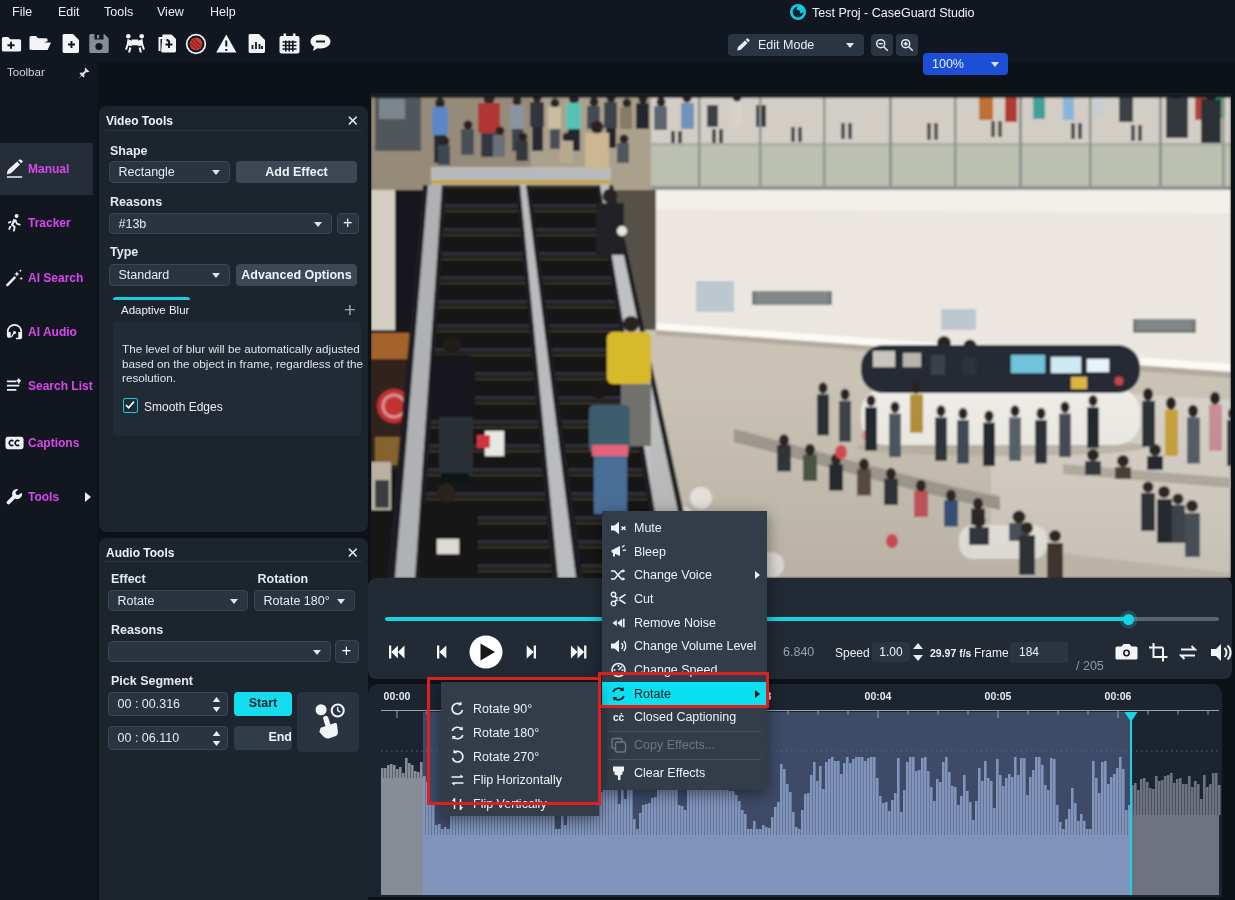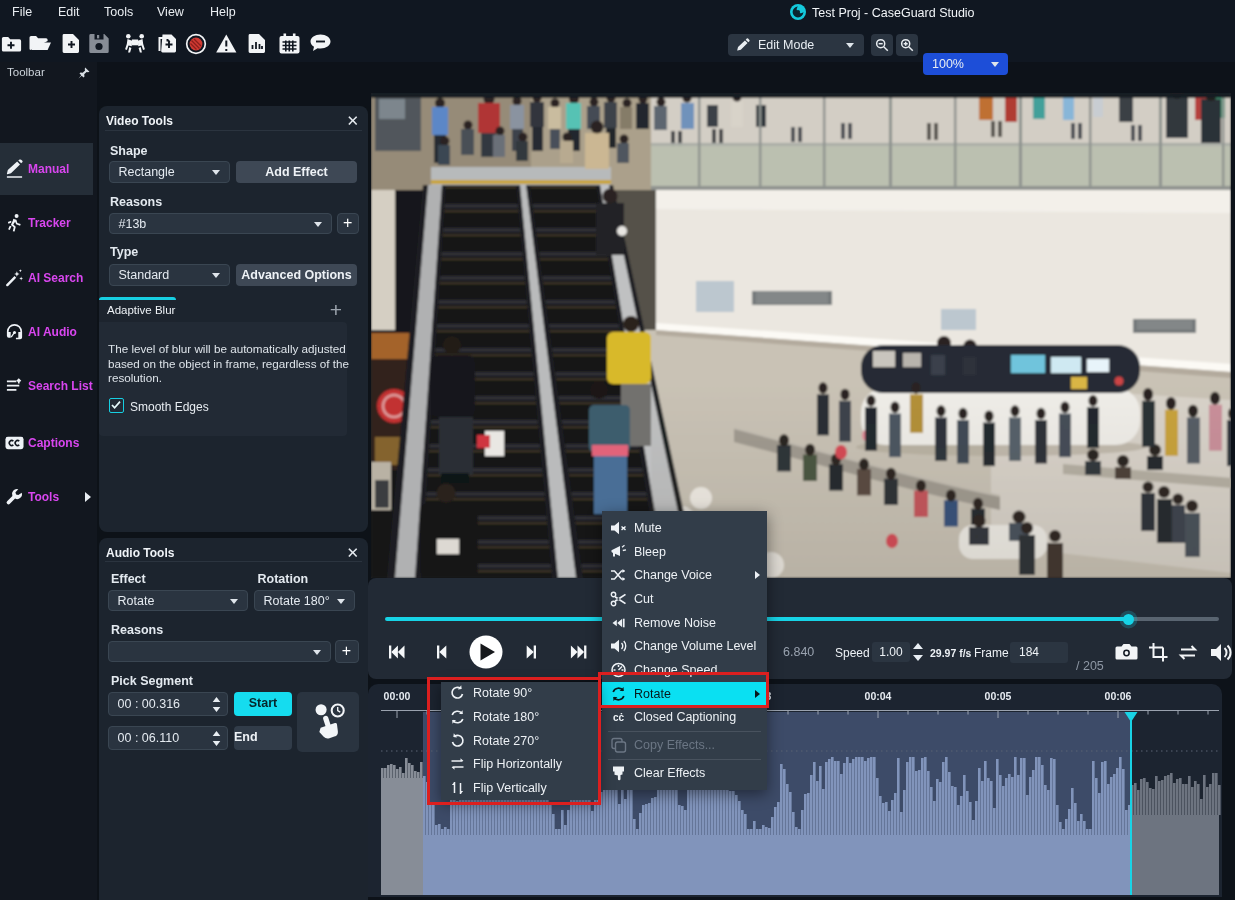--- a/index.html
+++ b/index.html
@@ -214,21 +214,21 @@
       </div>
     <div class="plusbtn" style="left:238px;top:106.5px;width:21.5px;height:21.5px;font-size:16px;line-height:18px">+</div>
     <span class="lbl" style="left:11px;top:139px">Type</span>
     <div class="dd" style="left:9.5px;top:158px;width:121px;height:22px">
         <span class="t">Standard</span>
         <span class="caret"></span>
       </div>
     <div class="btn" style="left:137px;top:158px;width:121px;height:22px">
         <span>Advanced Options</span>
       </div>
-    <div class="abs" style="left:0;top:191px;width:248px;height:140px">
+    <div class="abs" style="left:14px;top:191px;width:248px;height:140px">
       <div class="abs" style="left:0;top:0;width:77px;height:25px;background:#1d242e;border-radius:3px 3px 0 0;border-top:3px solid #17cfe2"></div>
       <span class="abs" style="left:8px;top:7px;font-size:11.5px;color:#eef2f6">Adaptive Blur</span>
       <span class="abs" style="right:5px;top:1px;font-size:21px;font-weight:300;color:#9aa2ac">+</span>
       <div class="abs" style="left:0;top:25px;width:248px;height:114px;background:#222a35;border-radius:0 4px 4px 4px">
         <div class="abs" style="left:9px;top:20px;width:244px;font-size:11.7px;line-height:14.6px;color:#dde3e9">The level of blur will be automatically adjusted based on the object in frame, regardless of the resolution.</div>
         <div class="abs" style="left:10px;top:76px;width:15px;height:15px;border:1.6px solid #17cfe2;border-radius:2px">
           <svg width="12" height="12" viewBox="0 0 12 12" style="position:absolute;left:0;top:0">
               <path d="M2,6 l2.6,2.8 L10,2.6" stroke="#e8fbfd" stroke-width="1.7" fill="none"></path>
             </svg>
         </div>
@@ -273,21 +273,21 @@
           <path d="M14,30.5 h19 a2,2 0 0 1 2,2.2 l-1.6,8.6 a6.5,6.5 0 0 1 -6.4,5.2 h-6.5 a7,7 0 0 1 -6.3,-4 l-3.4,-7.4 Z"></path>
         </g>
       </svg>
     </div>
     <div class="dd" style="left:8.5px;top:188.5px;width:120.5px;height:23.5px">
         <span class="t">00 : 06.110</span>
       <svg style="position:absolute;right:6px;top:4px" width="9" height="15" viewBox="0 0 9 15" fill="#e8edf2">
           <path d="M4.5,0 l3.8,5 h-7.6 Z M4.5,15 l-3.8,-5 h7.6 Z"></path>
         </svg>
     </div>
-    <div class="abs" style="left:135px;top:188.5px;width:58px;height:23.5px;background:#313c49;border-radius:4px;text-align:left;font-size:12.5px;font-weight:700;color:#eef2f6;line-height:23.5px">End</div>
+    <div class="abs" style="left:135px;top:188.5px;width:58px;height:23.5px;background:#313c49;border-radius:4px;text-align:right;font-size:12.5px;font-weight:700;color:#eef2f6;line-height:23.5px">End</div>
   </div>
 </div>
 
 <div class="abs" style="left:371px;top:93px;width:860px;height:485px;background:#1d1f22;overflow:hidden">
 <svg width="860" height="485" viewBox="0 0 860 485">
 <defs>
   <filter id="vb" x="-2%" y="-2%" width="104%" height="104%">
           <feGaussianBlur stdDeviation="0.9"></feGaussianBlur>
         </filter>
   <pattern id="steps" width="10" height="24" patternUnits="userSpaceOnUse">
@@ -732,21 +732,21 @@
       <span class="tx">Copy Effects...</span>
     </div>
   <div class="sep"></div>
   <div class="it">
       <svg class="ic" viewBox="0 0 17 17" fill="#edf1f5">
         <path d="M3,2 h11 v5 h-11 Z M4.5,7 h8 v3 l-2,.5 v4 a1.3,1.3 0 0 1 -2.6,0 v-3.5 l-3.4,-.8 Z"></path>
       </svg>
       <span class="tx">Clear Effects</span>
     </div>
 </div>
-<div class="menu" style="left:441px;top:681.5px;width:157.5px;padding-top:0;padding-bottom:0">
+<div class="menu" style="left:441px;top:681.5px;width:157.5px;padding-top:16px;padding-bottom:0">
   <div class="it">
       <svg class="ic" viewBox="0 0 17 17" fill="none" stroke="#edf1f5" stroke-width="1.7">
         <path d="M13.5,9.5 a5.3,5.3 0 1 1 -2,-5.6"></path>
         <path d="M12.2,0.8 l0.5,3.8 -3.8,0.5" fill="#edf1f5" stroke="none" stroke-width="0"></path>
       </svg>
       <span class="tx">Rotate 90°</span>
     </div>
   <div class="it">
       <svg class="ic" viewBox="0 0 17 17" fill="none" stroke="#edf1f5" stroke-width="1.6">
         <path d="M3.2,6.5 a5.6,5.6 0 0 1 10,-1.2"></path>

